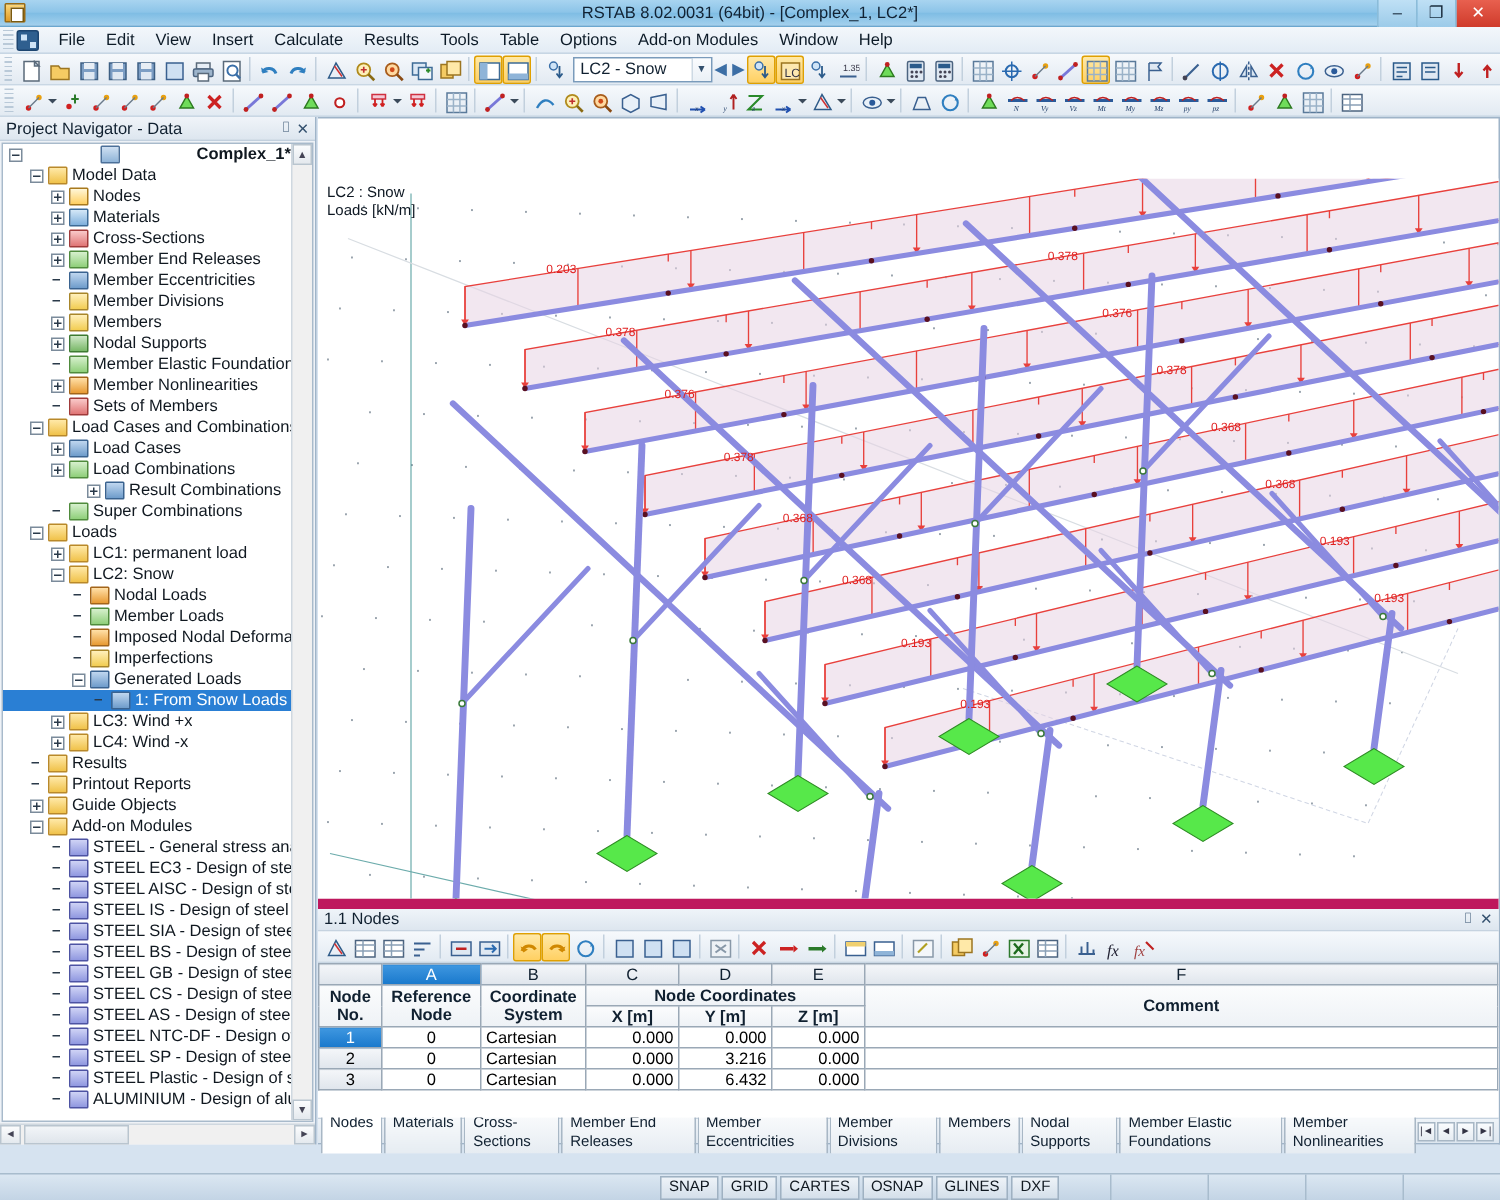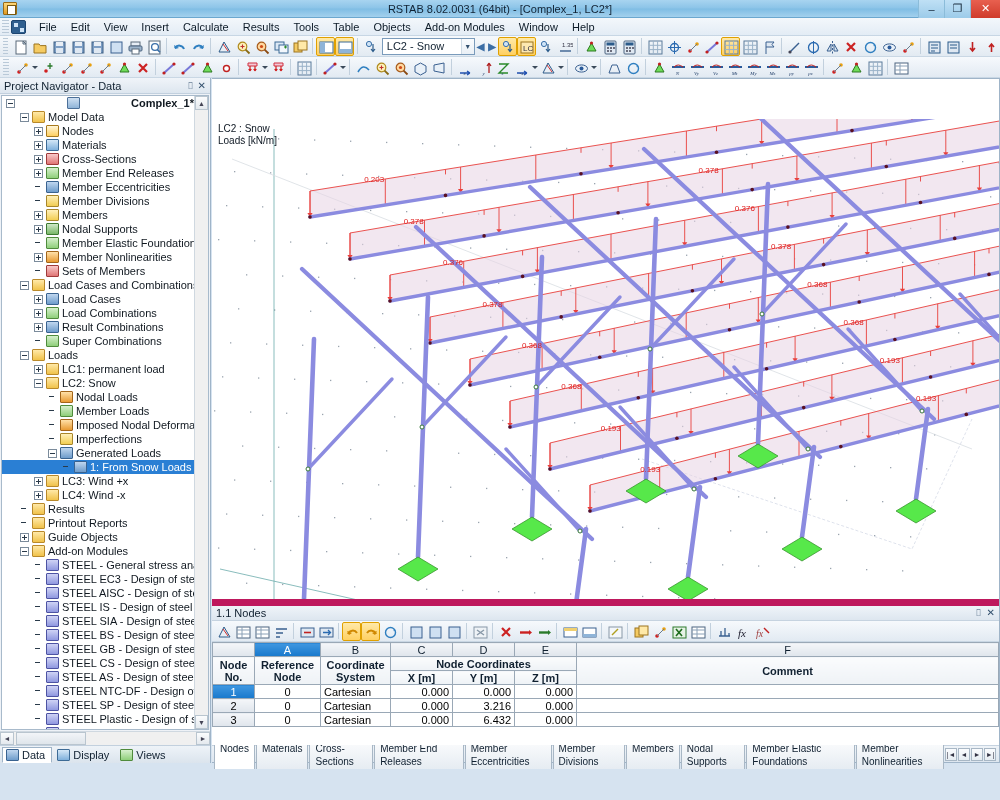--- a/index.html
+++ b/index.html
@@ -226,21 +226,21 @@
     <div class="menu-grip"></div>
     <div class="menu-appicon"></div>
     <div class="menuitem">File</div>
     <div class="menuitem">Edit</div>
     <div class="menuitem">View</div>
     <div class="menuitem">Insert</div>
     <div class="menuitem">Calculate</div>
     <div class="menuitem">Results</div>
     <div class="menuitem">Tools</div>
     <div class="menuitem">Table</div>
-    <div class="menuitem">Objects</div>
+    <div class="menuitem">Options</div>
     <div class="menuitem">Add-on Modules</div>
     <div class="menuitem">Window</div>
     <div class="menuitem">Help</div>
   </div>
 
   <div class="toolbar" id="tb1">
       <div class="tb-grip"></div>
       <div class="tbi">
         <svg width="15" height="15" viewBox="0 0 15 15">
           <rect x="2" y="1" width="10" height="13" fill="#fff" stroke="#5a6a7a"></rect>
@@ -897,21 +897,21 @@
             <div class="trow" style="padding-left: 32px;">
               <span class="expander plus"></span>
               <span class="tico ico-blue"></span>
               <span class="tlabel">Load Cases</span>
             </div>
             <div class="trow" style="padding-left: 32px;">
               <span class="expander plus"></span>
               <span class="tico ico-rel"></span>
               <span class="tlabel">Load Combinations</span>
             </div>
-            <div class="trow" style="padding-left: 32px;">
+            <div class="trow" style="padding-left: 32px; margin-left: 24px;">
               <span class="expander plus"></span>
               <span class="tico ico-blue"></span>
               <span class="tlabel">Result Combinations</span>
             </div>
             <div class="trow" style="padding-left: 32px;">
               <span class="expander none"></span>
               <span class="tico ico-rel"></span>
               <span class="tlabel">Super Combinations</span>
             </div>
             <div class="trow" style="padding-left: 18px;">
@@ -1057,34 +1057,20 @@
           </div>
         <div class="nav-vscroll">
           <div class="vs-btn">▲</div>
           <div class="vs-btn" style="position:absolute;bottom:0;left:0;right:0;">▼</div>
         </div>
       </div>
       <div class="nav-hscroll">
         <div class="hs-btn">◄</div>
         <div class="hs-thumb"></div>
         <div class="hs-btn" style="margin-left:auto;">►</div>
-      </div>
-      <div class="nav-tabs">
-        <div class="nav-tab active">
-          <span class="ti ico-blue"></span>
-          <span>Data</span>
-        </div>
-        <div class="nav-tab">
-          <span class="ti ico-mat"></span>
-          <span>Display</span>
-        </div>
-        <div class="nav-tab">
-          <span class="ti ico-rel"></span>
-          <span>Views</span>
-        </div>
       </div>
     </div>
 
     <div class="workarea">
 
       <div class="viewport">
         <div class="vp-label">
           <div>LC2 : Snow</div>
           <div>Loads [kN/m]</div>
         </div>
@@ -2007,13 +1993,30 @@
             <div>|◄</div>
             <div>◄</div>
             <div>►</div>
             <div>►|</div>
           </div>
         </div>
       </div>
     </div>
   </div>
 
+  <div class="statusbar">
+    <div class="sb-left"></div>
+    <div id="sbChips" style="display:flex;align-items:center;">
+        <div class="sb-chip">SNAP</div>
+        <div class="sb-chip">GRID</div>
+        <div class="sb-chip">CARTES</div>
+        <div class="sb-chip">OSNAP</div>
+        <div class="sb-chip">GLINES</div>
+        <div class="sb-chip">DXF</div>
+      </div>
+    <div class="sb-cells">
+      <div class="sb-cell"></div>
+      <div class="sb-cell"></div>
+      <div class="sb-cell"></div>
+      <div class="sb-cell"></div>
+    </div>
+  </div>
 </div>
 
 </body></html>

